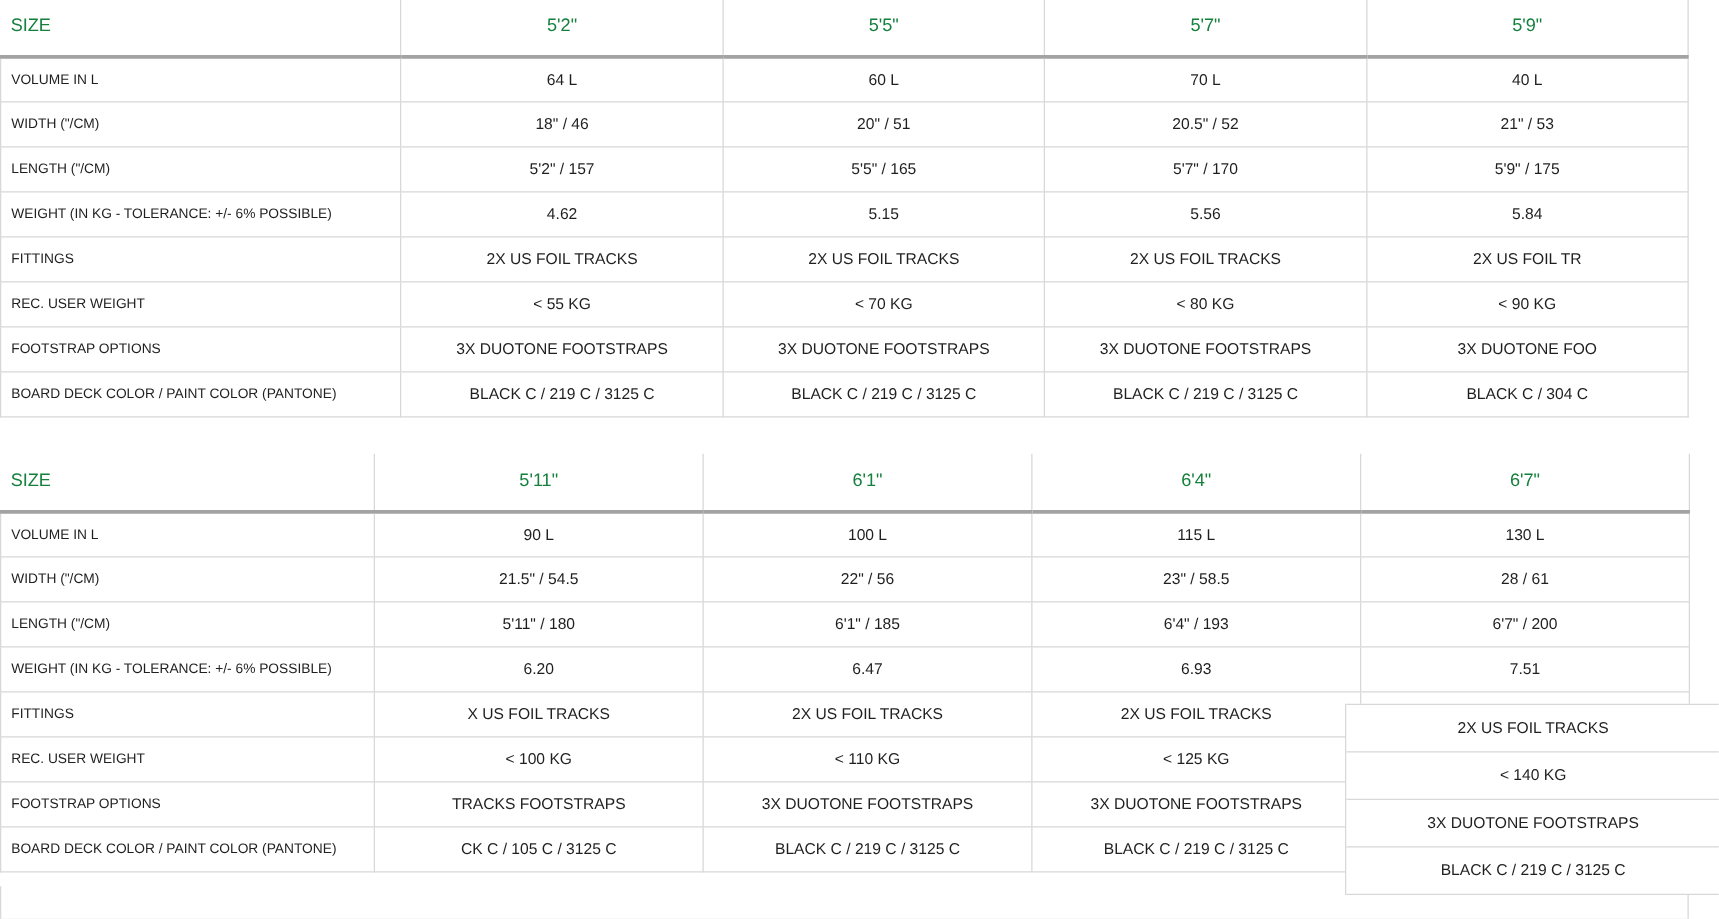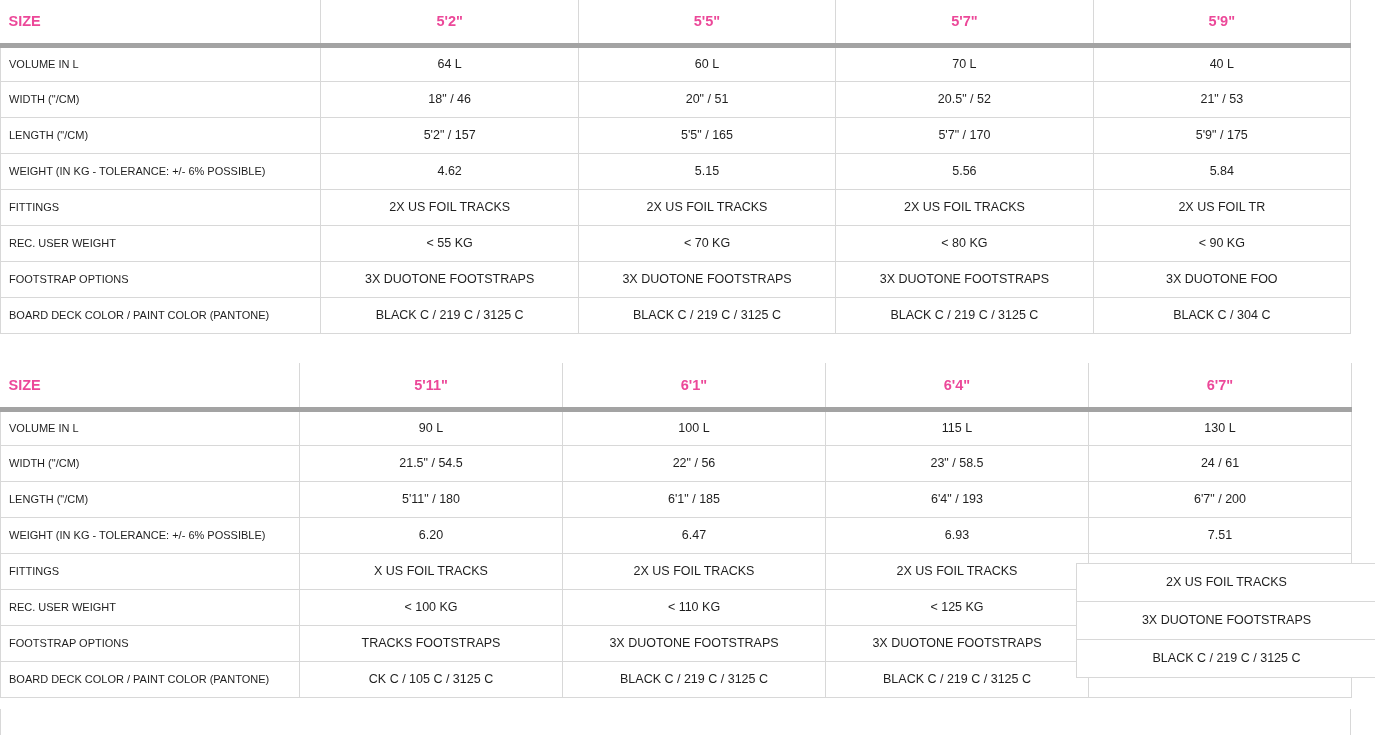--- a/index.html
+++ b/index.html
@@ -40,26 +40,26 @@
     padding-left: 6px;
   }
 
   .value-cell {
     text-align: center;
     font-size: 12.5px;
     color: #1f1f1f;
   }
 
   .head-row td, .head-row th {
-    font-weight: bold;
+    font-weight: normal;
     font-size: 14.5px;
     border-top: none;
-    border-bottom: 5px solid #a3a3a3;
+    border-bottom: 3px solid #a3a3a3;
     height: 46px;
-    color: #ec4899;
+    color: #15803d;
   }
   .head-row .label-cell {
     border-left: none;
   }
 
   
   #table-one {
     position: absolute;
     left: 0px;
     top: -1px;
@@ -223,21 +223,21 @@
       <td class="value-cell">100 L</td>
       <td class="value-cell">115 L</td>
       <td class="value-cell">130 L</td>
     </tr>
 
     <tr>
       <td class="label-cell">WIDTH ("/CM)</td>
       <td class="value-cell">21.5" / 54.5</td>
       <td class="value-cell">22" / 56</td>
       <td class="value-cell">23" / 58.5</td>
-      <td class="value-cell">24 / 61</td>
+      <td class="value-cell">28 / 61</td>
     </tr>
 
     <tr>
       <td class="label-cell">LENGTH ("/CM)</td>
       <td class="value-cell">5'11" / 180</td>
       <td class="value-cell">6'1" / 185</td>
       <td class="value-cell">6'4" / 193</td>
       <td class="value-cell">6'7" / 200</td>
     </tr>
 
@@ -278,17 +278,18 @@
       <td class="value-cell">CK C / 105 C / 3125 C</td>
       <td class="value-cell">BLACK C / 219 C / 3125 C</td>
       <td class="value-cell">BLACK C / 219 C / 3125 C</td>
       <td class="value-cell"></td>
     </tr>
   </tbody>
 </table>
 
 <div id="overlay-panel">
   <div class="ov-row">2X US FOIL TRACKS</div>
+  <div class="ov-row">&lt; 140 KG</div>
   <div class="ov-row">3X DUOTONE FOOTSTRAPS</div>
   <div class="ov-row">BLACK C / 219 C / 3125 C</div>
 </div>
 
 <div class="bottom-strip"></div>
 
 </body></html>

